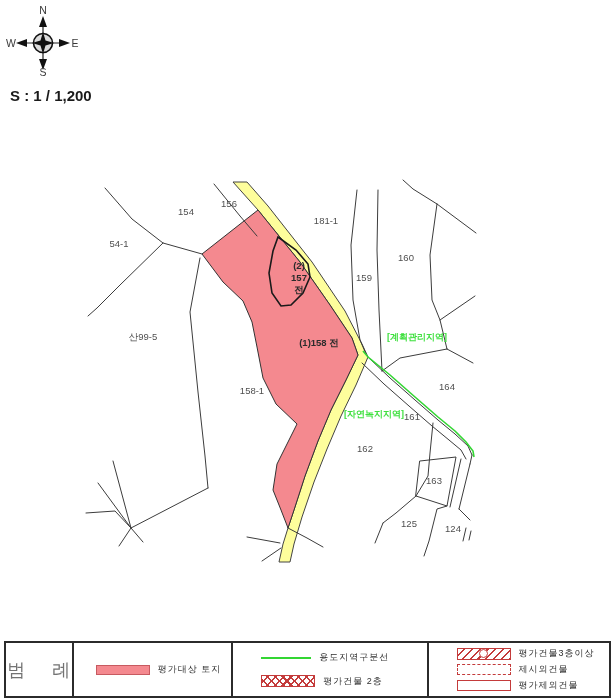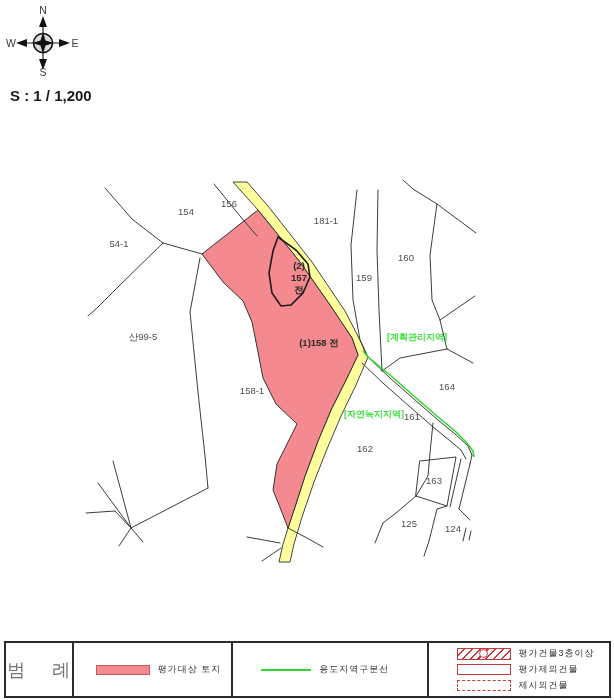--- a/index.html
+++ b/index.html
@@ -144,33 +144,37 @@
         <div class="sw sw-pink"></div>
         <div class="legend-label">평가대상 토지</div>
       </div>
     </div>
 
     <div class="legend-col col-b">
       <div class="legend-row">
         <div class="sw sw-zoneline"></div>
         <div class="legend-label">용도지역구분선</div>
       </div>
+      <div class="legend-row">
+        <div class="sw sw-hatch2"></div>
+        <div class="legend-label">평가건물 2층</div>
+      </div>
     </div>
 
     <div class="legend-col col-c">
       <div class="legend-row">
         <div class="sw sw-hatch3">
             <span class="circ"></span>
           </div>
         <div class="legend-label">평가건물3층이상</div>
       </div>
       <div class="legend-row">
+        <div class="sw sw-dashed"></div>
+        <div class="legend-label">제시외건물</div>
+      </div>
+      <div class="legend-row">
         <div class="sw sw-outline"></div>
         <div class="legend-label">평가제외건물</div>
-      </div>
-      <div class="legend-row">
-        <div class="sw sw-dashed"></div>
-        <div class="legend-label">제시외건물</div>
       </div>
     </div>
   </div>
 
 </div>
 
 </body></html>

